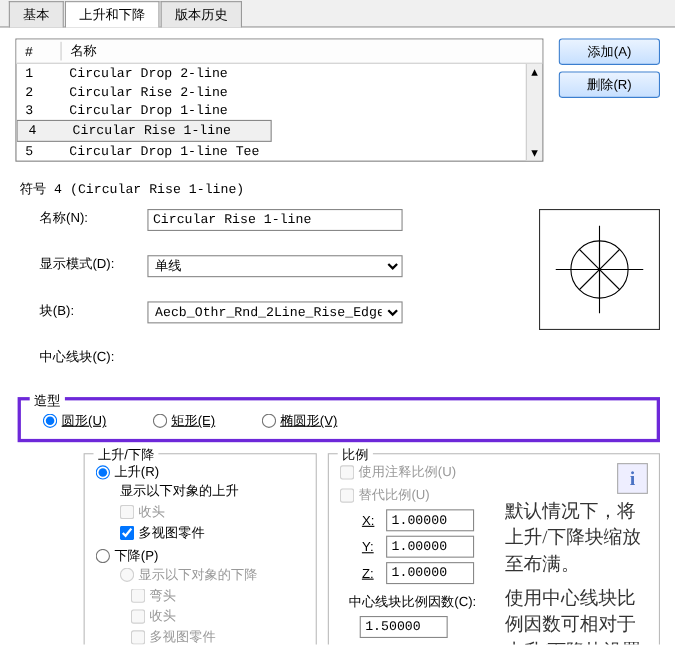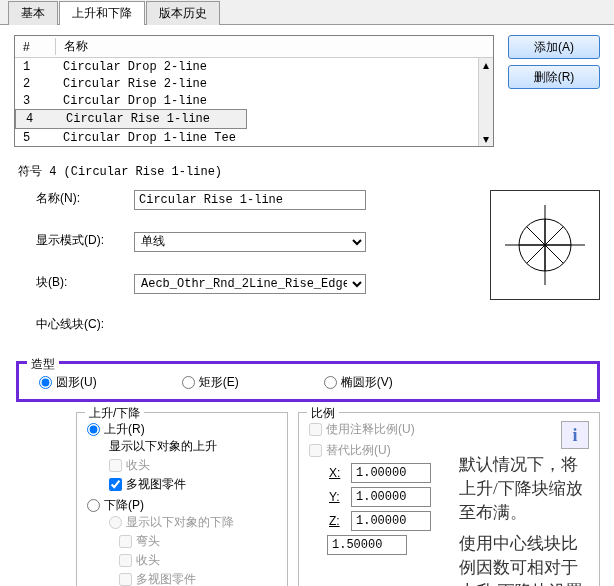--- a/index.html
+++ b/index.html
@@ -25,21 +25,21 @@
 .section-title { margin: 16px 0 10px 4px; font-family: "Courier New", monospace; }
 .form-row { display: flex; align-items: flex-start; margin-bottom: 22px; }
 .lbl { width: 120px; padding-left: 22px; }
 .form-area { display: flex; }
 .form-left { flex: 1; }
 .preview { width: 110px; height: 110px; border: 1px solid #333; margin-left: 10px; display: flex; align-items: center; justify-content: center; }
 .inp { width: 232px; height: 20px; border: 1px solid #888; padding: 0 4px; font-family: "Courier New", monospace; }
 .sel { width: 232px; height: 20px; border: 1px solid #888; background: #fff; font-family: "Courier New", monospace; padding: 0 2px; }
 .fieldset { border: 3px solid #6d28d9; margin: 6px 0 10px 2px; padding: 6px 10px 4px; position: relative; }
 .legend { position: absolute; top: -8px; left: 8px; background: #fff; padding: 0 4px; }
-.radio-row { display: flex; gap: 85px; padding: 4px 10px; }
+.radio-row { display: flex; gap: 42px; padding: 4px 10px; text-decoration: underline; }
 .radio-item { display: flex; align-items: center; gap: 4px; }
 .twocol { display: flex; margin-left: 14px; gap: 10px; }
 .col { border: 1px solid #bbb; padding: 8px 10px 6px; position: relative; }
 .col1 { width: 212px; margin-left: 48px; }
 .col2 { flex: 1; }
 .sub { margin-left: 22px; margin-bottom: 2px; display: flex; align-items: center; gap: 4px; }
 .sub2 { margin-left: 32px; margin-bottom: 2px; display: flex; align-items: center; gap: 4px; }
 .disabled { color: #999; }
 .scale-row { display: flex; align-items: center; margin: 4px 0; }
 .scale-lbl { width: 42px; padding-left: 20px; text-decoration: underline; }
@@ -212,20 +212,21 @@
               <input class="scale-inp" value="1.00000" style="">
             </div>
           <div class="scale-row">
               <div class="scale-lbl">Y:</div>
               <input class="scale-inp" value="1.00000" style="">
             </div>
           <div class="scale-row">
               <div class="scale-lbl">Z:</div>
               <input class="scale-inp" value="1.00000" style="">
             </div>
+          <div style="margin:8px 0 4px 8px;">中心线块比例因数(C):</div>
           <input class="scale-inp" style="margin-left: 18px;" value="1.50000">
         </div>
         <div style="width:130px;">
           <div class="info-box">i</div>
           <div class="info-txt">默认情况下，将上升/下降块缩放至布满。</div>
           <div class="info-txt" style="margin-top:8px;">使用中心线块比例因数可相对于上升/下降块设置尺寸</div>
         </div>
       </div>
     </div>
   </div>

